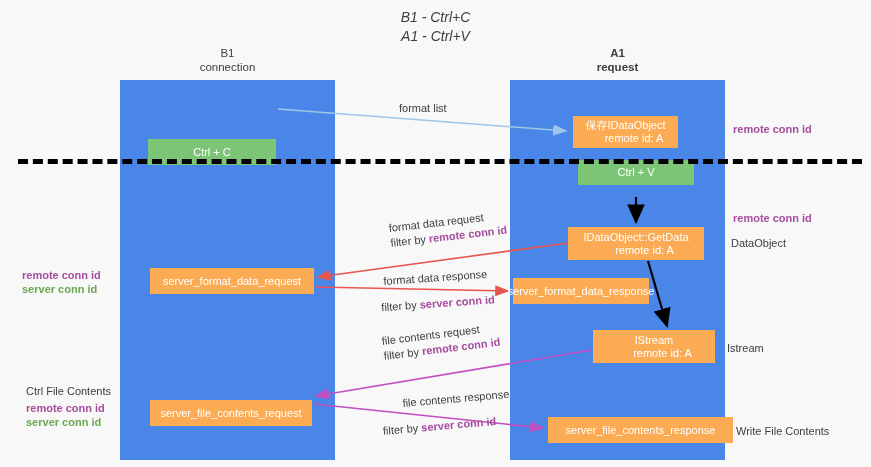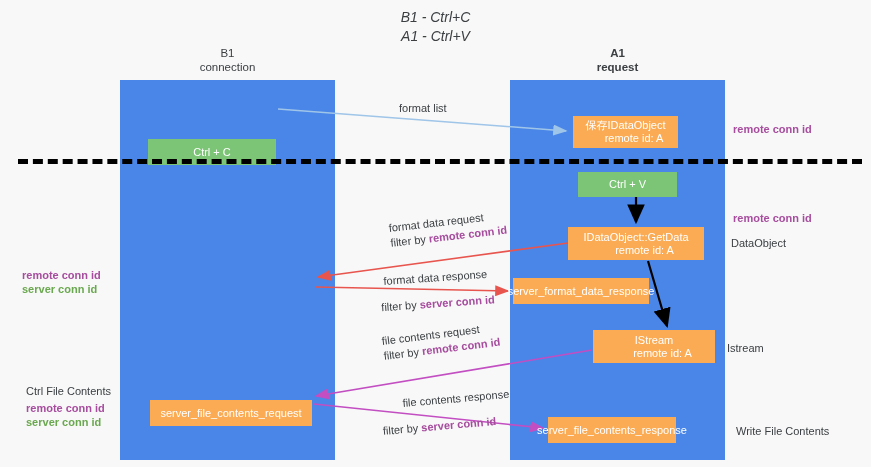--- a/index.html
+++ b/index.html
@@ -59,27 +59,27 @@
     font-size: 11px;
     line-height: 13px;
     padding: 2px 4px;
   }
   .node.green { background: #7cc576; }
   .node.orange { background: #fbab54; }
   .node .l2 { font-size: 11px; margin-left: 17px; }
 
   #n-ctrlc   { left: 148px; top: 95px;  width: 128px; height: 26px; margin-top: 44px; }
   #n-save    { left: 573px; top: 116px; width: 105px; height: 32px; }
-  #n-ctrlv   { left: 578px; top: 172px; width: 99px; height: 25px; }
+  #n-ctrlv   { left: 578px; top: 160px; width: 116px; height: 25px; }
   #n-getdata { left: 568px; top: 227px; width: 136px; height: 33px; }
   #n-sfdreq  { left: 150px; top: 268px; width: 164px; height: 26px; }
   #n-sfdresp { left: 513px; top: 278px; width: 136px; height: 26px; }
   #n-istream { left: 593px; top: 330px; width: 122px; height: 33px; }
   #n-sfcreq  { left: 150px; top: 384px; width: 162px; height: 26px; margin-top: 16px; }
-  #n-sfcresp { left: 548px; top: 417px; width: 128px; height: 26px; }
+  #n-sfcresp { left: 548px; top: 417px; width: 185px; height: 26px; }
 
   
   .anno {
     position: absolute;
     font-size: 11px;
     line-height: 14px;
     color: #3c4043;
     white-space: nowrap;
   }
   .purple { color: #a64d9e; font-weight: bold; }
@@ -205,20 +205,23 @@
 
   <div class="node green" id="n-ctrlv">
     <span>Ctrl + V</span>
   </div>
 
   <div class="node orange" id="n-getdata">
     <span>IDataObject::GetData</span>
     <span class="l2">remote id: A</span>
   </div>
 
+  <div class="node orange" id="n-sfdreq">
+    <span>server_format_data_request</span>
+  </div>
 
   <div class="node orange" id="n-sfdresp">
     <span>server_format_data_response</span>
   </div>
 
   <div class="node orange" id="n-istream">
     <span>IStream</span>
     <span class="l2">remote id: A</span>
   </div>
 

